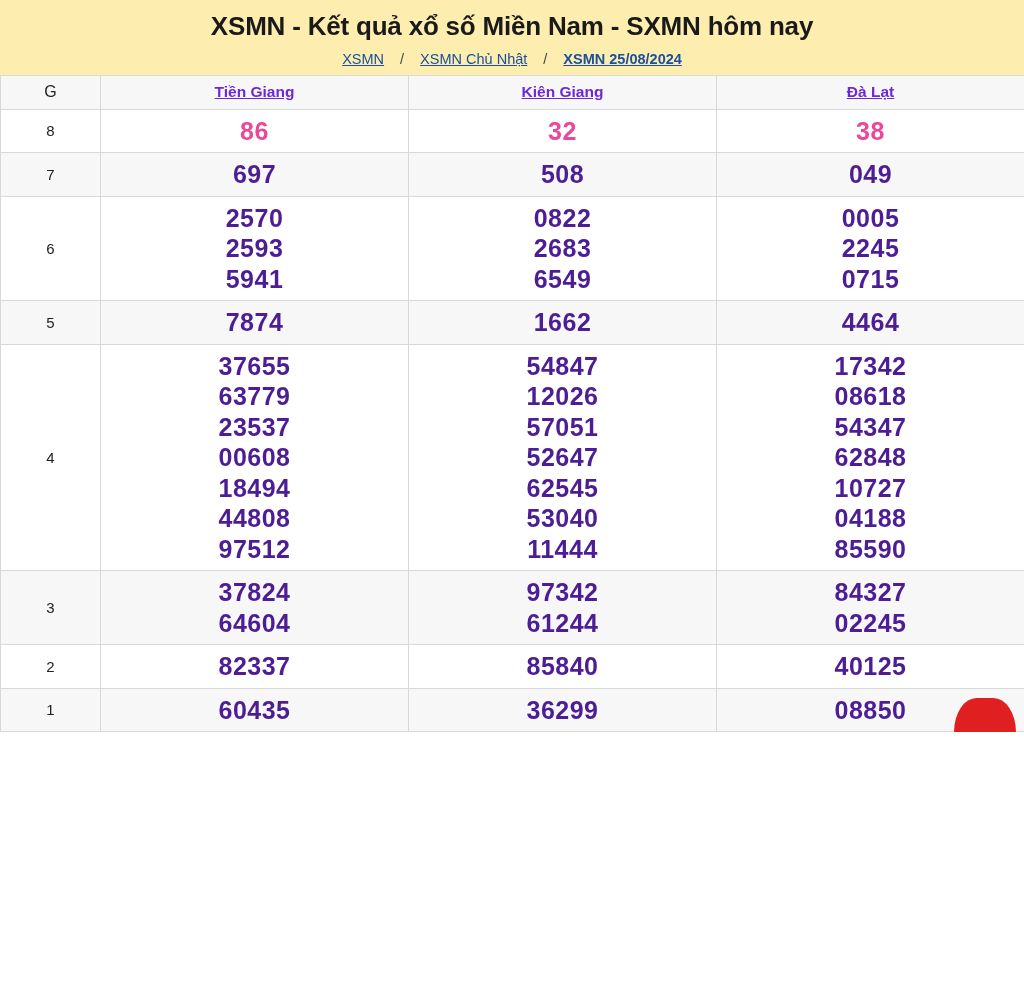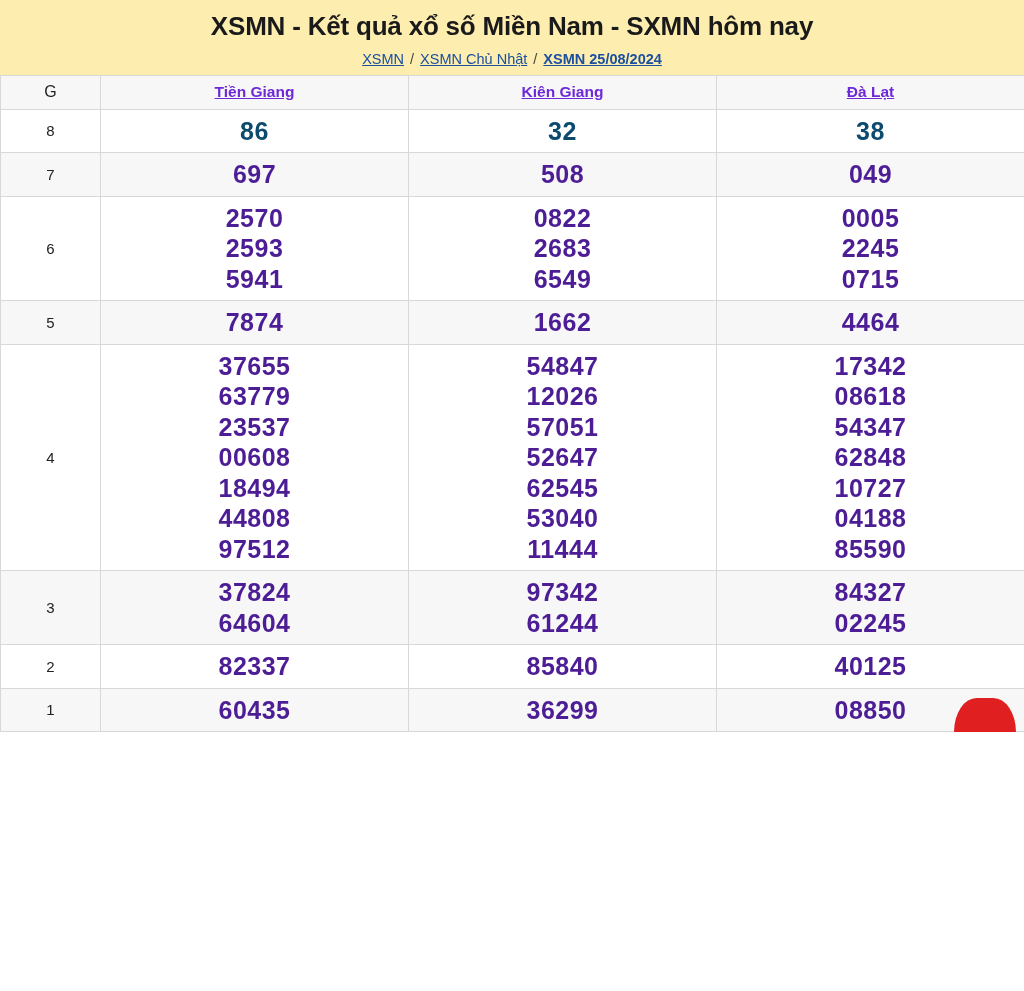--- a/index.html
+++ b/index.html
@@ -28,21 +28,21 @@
     letter-spacing: -0.2px;
     line-height: 1.25;
   }
   .breadcrumb {
     margin-top: 8px;
     font-size: 14.5px;
     color: #222;
     display: flex;
     justify-content: center;
     align-items: center;
-    gap: 6px;
+    gap: 16px;
   }
   .breadcrumb a {
     color: #1b4fa0;
     text-decoration: underline;
     font-weight: normal;
   }
   .breadcrumb a.current {
     font-weight: bold;
   }
   .breadcrumb .sep {
@@ -85,21 +85,21 @@
   tr.shade td { background: #f7f7f7; }
   tr.plain td { background: #ffffff; }
   td.num {
     font-size: 25px;
     font-weight: bold;
     color: #4c1d95;
     line-height: 1.22;
     padding: 6px 0;
     letter-spacing: 0.5px;
   }
-  td.num.red, td.num.red span { color: #0c4a6e; }
+  td.num.red, td.num.red span { color: #ec4899; }
   td.num .line { display: block; }
   .watermark {
     position: absolute;
     right: 8px;
     bottom: 0px;
     width: 62px;
     height: 34px;
     background: #e02020;
     border-radius: 40px 40px 0 0 / 60px 60px 0 0;
   }

